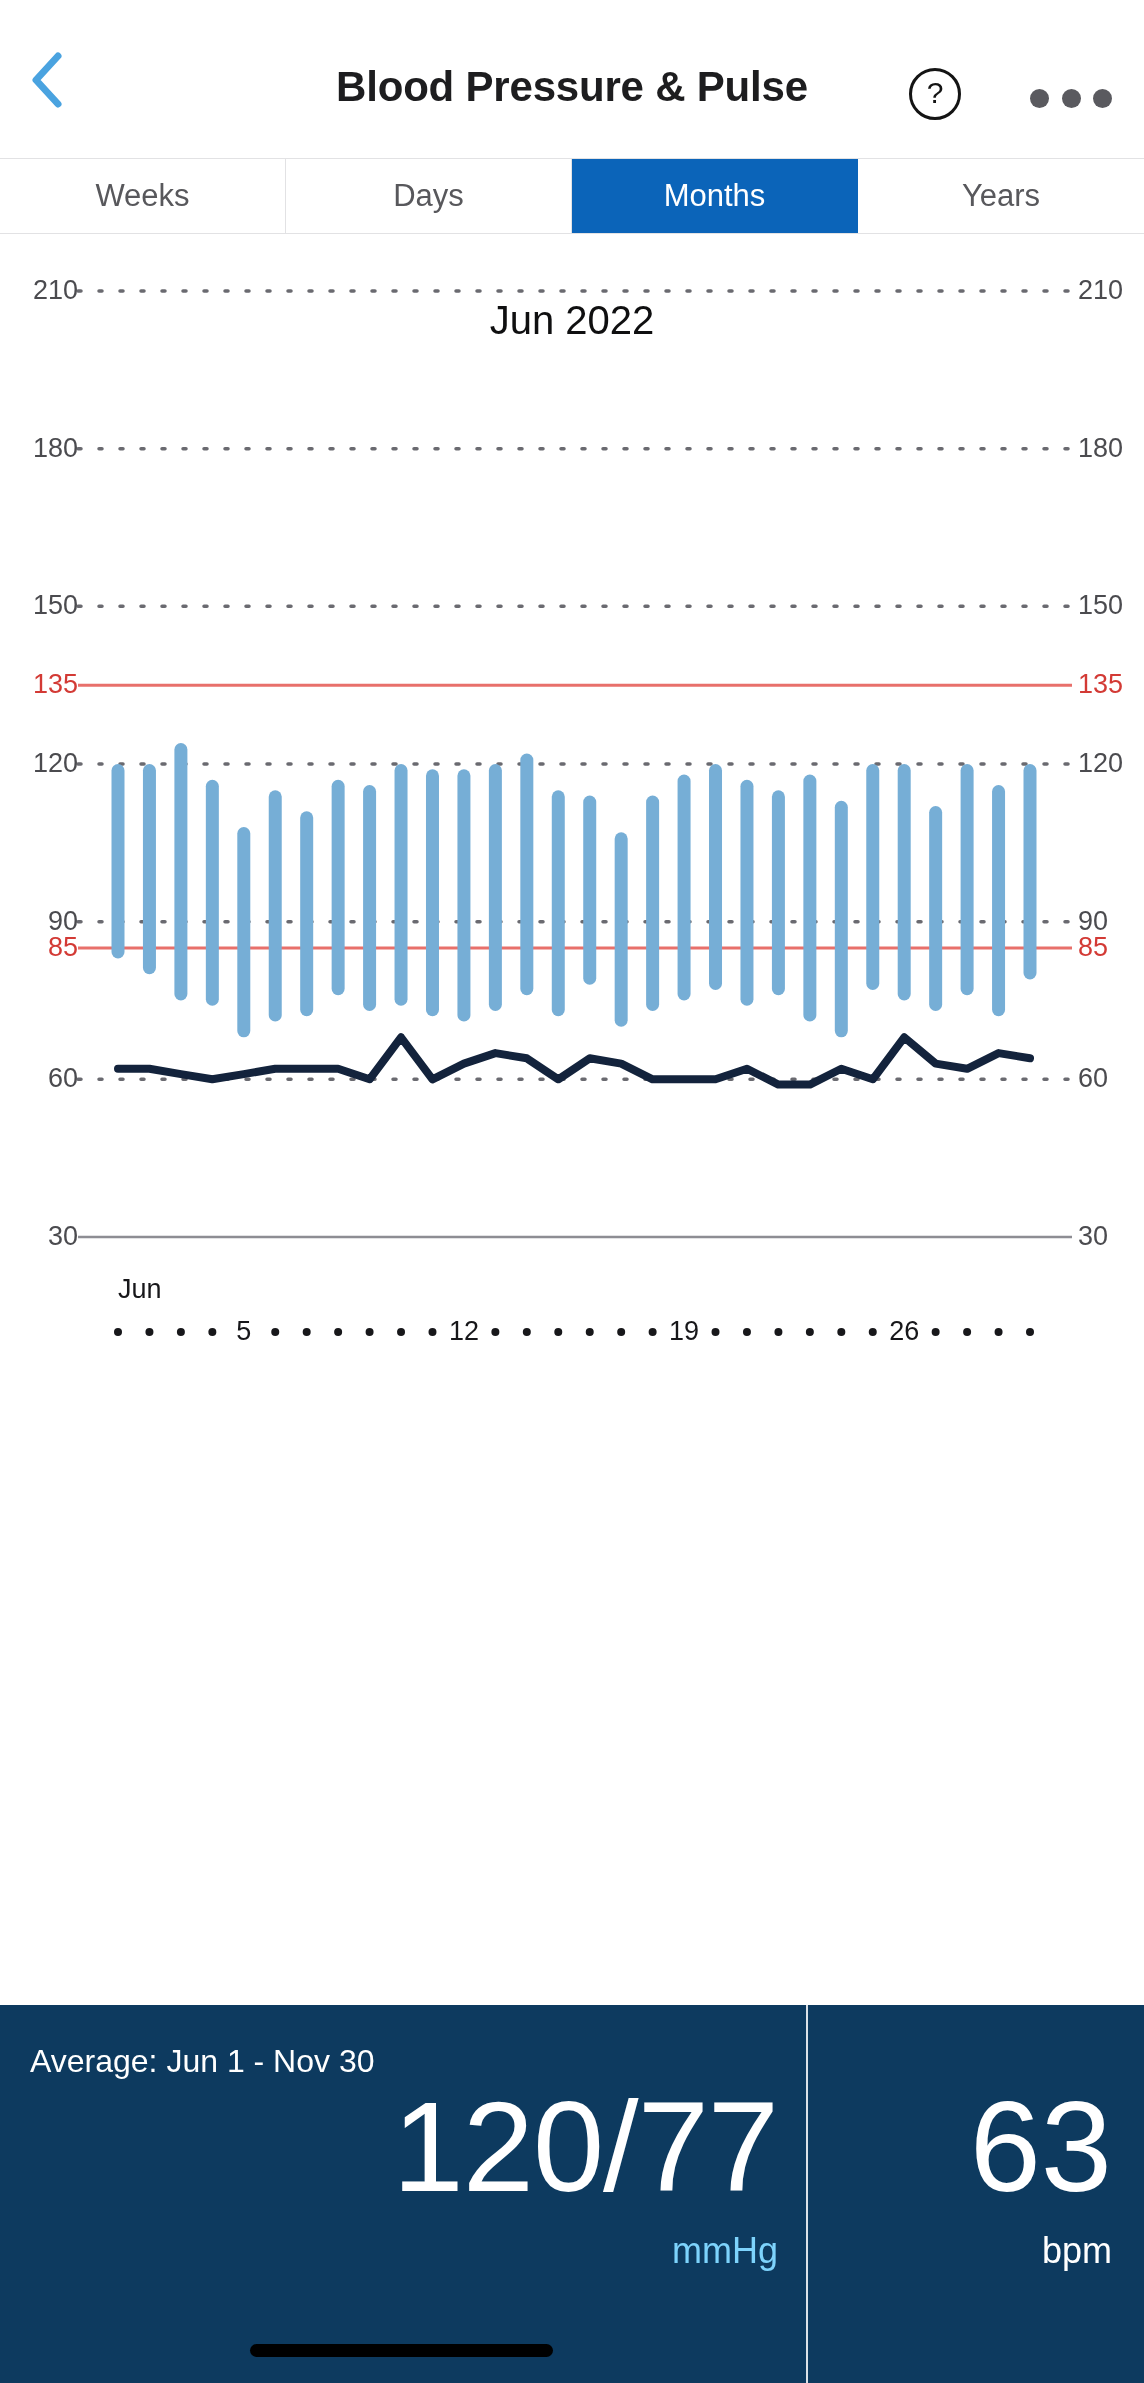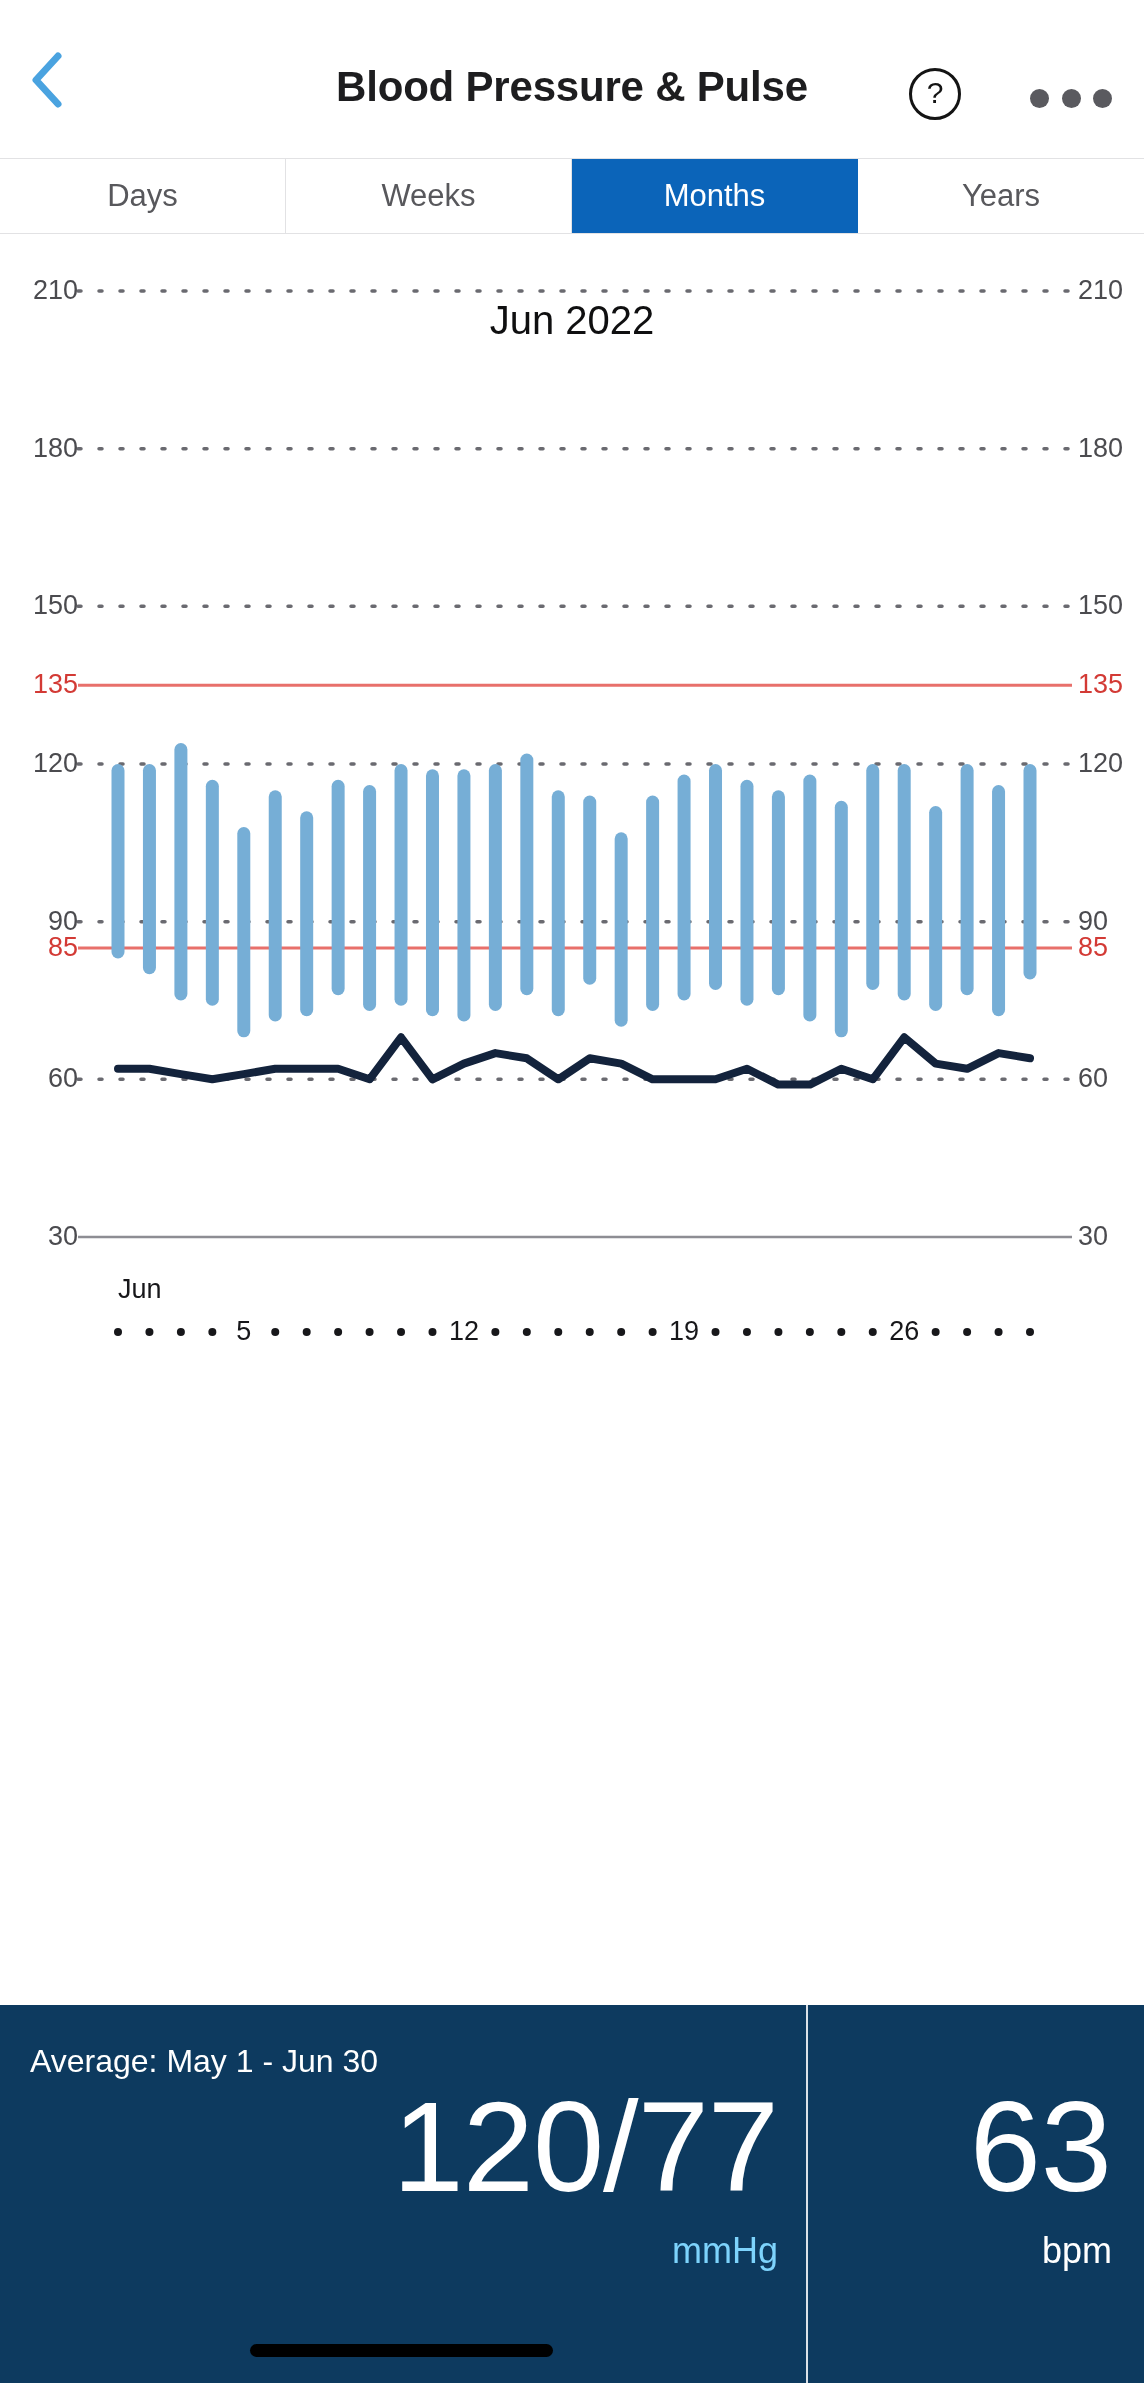--- a/index.html
+++ b/index.html
@@ -118,22 +118,22 @@
     </div>
 
     <div class="more-btn">
       <i></i>
       <i></i>
       <i></i>
     </div>
   </div>
 
   <div class="tabs">
+    <div class="tab">Weeks</div>
     <div class="tab">Days</div>
-    <div class="tab">Weeks</div>
     <div class="tab active">Months</div>
     <div class="tab">Years</div>
   </div>
 
   <div class="chart-title">Jun 2022</div>
 
   <div class="plot" id="plot">
     <svg id="plot-svg" width="1144" height="1960">
         <line x1="78" x2="1072" y1="291" y2="291" stroke="#6a6a70" stroke-width="3.5" stroke-dasharray="3 18" stroke-linecap="round"></line>
         <line x1="78" x2="1072" y1="448.66666666666663" y2="448.66666666666663" stroke="#6a6a70" stroke-width="3.5" stroke-dasharray="3 18" stroke-linecap="round"></line>
@@ -226,21 +226,21 @@
       <div class="axis-label right" style="top: 1223px; left: 1078px; width: 66px;">30</div>
       <div class="x-tick-label" style="left: 218.793px; width: 50px; top: 1318px; background: rgb(255, 255, 255); padding-left: 2px; padding-right: 2px;">5</div>
       <div class="x-tick-label" style="left: 438.931px; width: 50px; top: 1318px; background: rgb(255, 255, 255); padding-left: 2px; padding-right: 2px;">12</div>
       <div class="x-tick-label" style="left: 659.069px; width: 50px; top: 1318px; background: rgb(255, 255, 255); padding-left: 2px; padding-right: 2px;">19</div>
       <div class="x-tick-label" style="left: 879.207px; width: 50px; top: 1318px; background: rgb(255, 255, 255); padding-left: 2px; padding-right: 2px;">26</div>
       <div class="x-month-label" style="left: 118px; top: 1276px;">Jun</div>
     </div>
 
   <div class="summary">
     <div class="summary-left">
-      <div class="avg-label">Average: May 1 - Jun 30</div>
+      <div class="avg-label">Average: Jun 1 - Nov 30</div>
       <div class="bp-value">120/77</div>
       <div class="bp-unit">mmHg</div>
       <div class="home-indicator"></div>
     </div>
     <div class="summary-div"></div>
     <div class="summary-right">
       <div class="pulse-value">63</div>
       <div class="pulse-unit">bpm</div>
     </div>
   </div>

